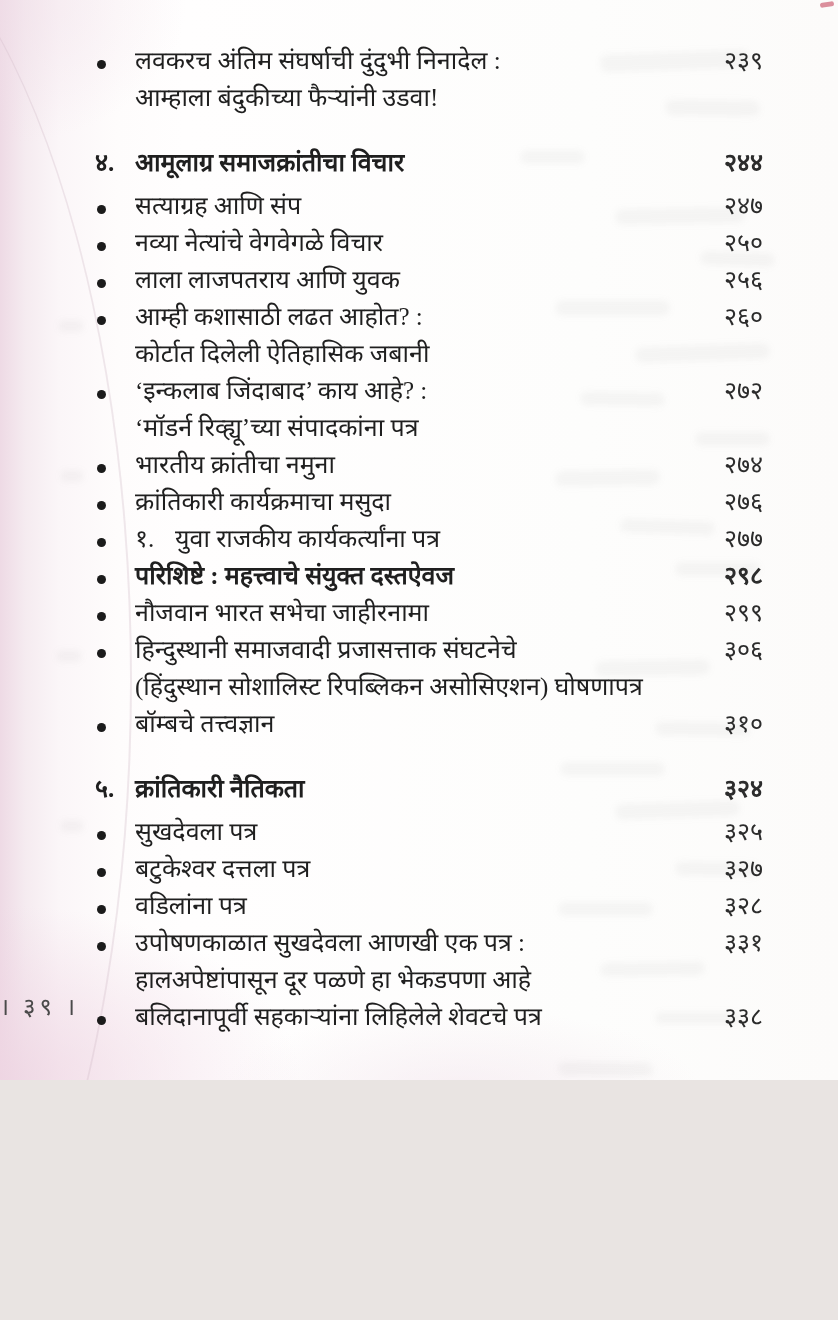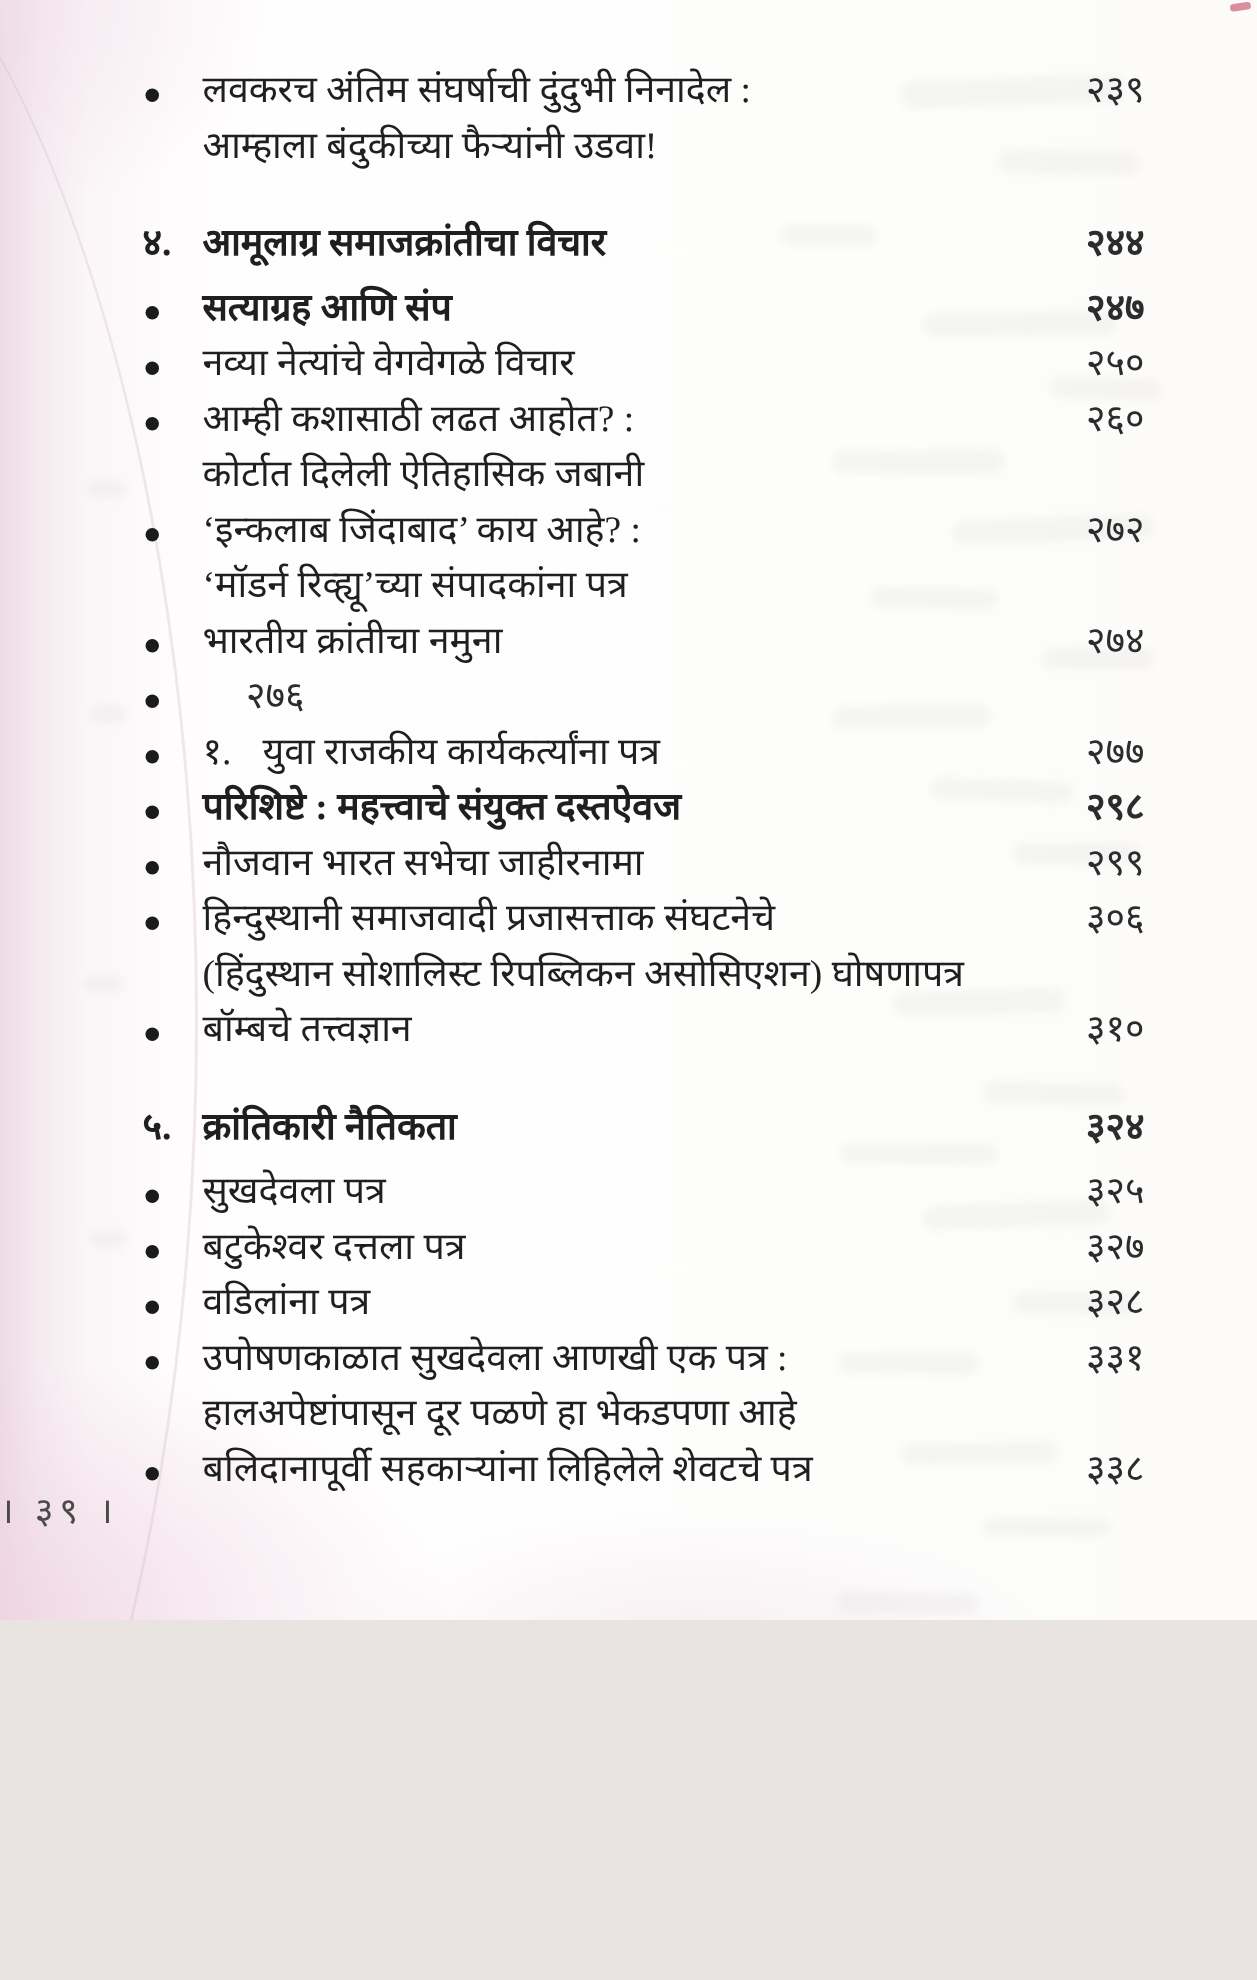--- a/index.html
+++ b/index.html
@@ -88,33 +88,40 @@
         </span>
         <span class="pnum">२३९</span>
       </div>
       <div class="row bold" style="margin-top: 28px;">
         <span class="marker">४.</span>
         <span class="body">
           <div class="line">आमूलाग्र समाजक्रांतीचा विचार</div>
         </span>
         <span class="pnum">२४४</span>
       </div>
-      <div class="row" style="margin-top: 6px; font-weight: bold;">
+      <div class="row" style="margin-top: 6px;">
         <span class="marker"><i class="dot"></i></span>
         <span class="body">
           <div class="line">सत्याग्रह आणि संप</div>
         </span>
         <span class="pnum">२४७</span>
       </div>
       <div class="row">
         <span class="marker"><i class="dot"></i></span>
         <span class="body">
           <div class="line">नव्या नेत्यांचे वेगवेगळे विचार</div>
         </span>
         <span class="pnum">२५०</span>
+      </div>
+      <div class="row">
+        <span class="marker"><i class="dot"></i></span>
+        <span class="body">
+          <div class="line">लाला लाजपतराय आणि युवक</div>
+        </span>
+        <span class="pnum">२५६</span>
       </div>
       <div class="row">
         <span class="marker"><i class="dot"></i></span>
         <span class="body">
           <div class="line">आम्ही कशासाठी लढत आहोत? :</div>
           <div class="line cont">कोर्टात दिलेली ऐतिहासिक जबानी</div>
         </span>
         <span class="pnum">२६०</span>
       </div>
       <div class="row">
@@ -127,20 +134,23 @@
       </div>
       <div class="row">
         <span class="marker"><i class="dot"></i></span>
         <span class="body">
           <div class="line">भारतीय क्रांतीचा नमुना</div>
         </span>
         <span class="pnum">२७४</span>
       </div>
       <div class="row">
         <span class="marker"><i class="dot"></i></span>
+        <span class="body">
+          <div class="line">क्रांतिकारी कार्यक्रमाचा मसुदा</div>
+        </span>
         <span class="pnum">२७६</span>
       </div>
       <div class="row">
         <span class="marker"><i class="dot"></i></span>
         <span class="body">
           <div class="line"><span class="subnum">१.</span><span>युवा राजकीय कार्यकर्त्यांना पत्र</span></div>
         </span>
         <span class="pnum">२७७</span>
       </div>
       <div class="row bold">

